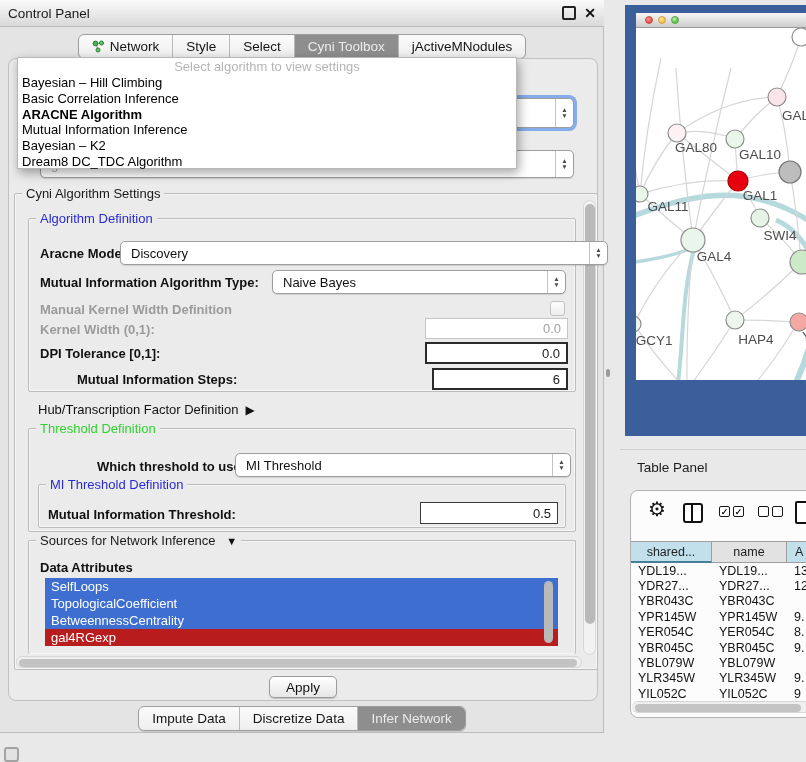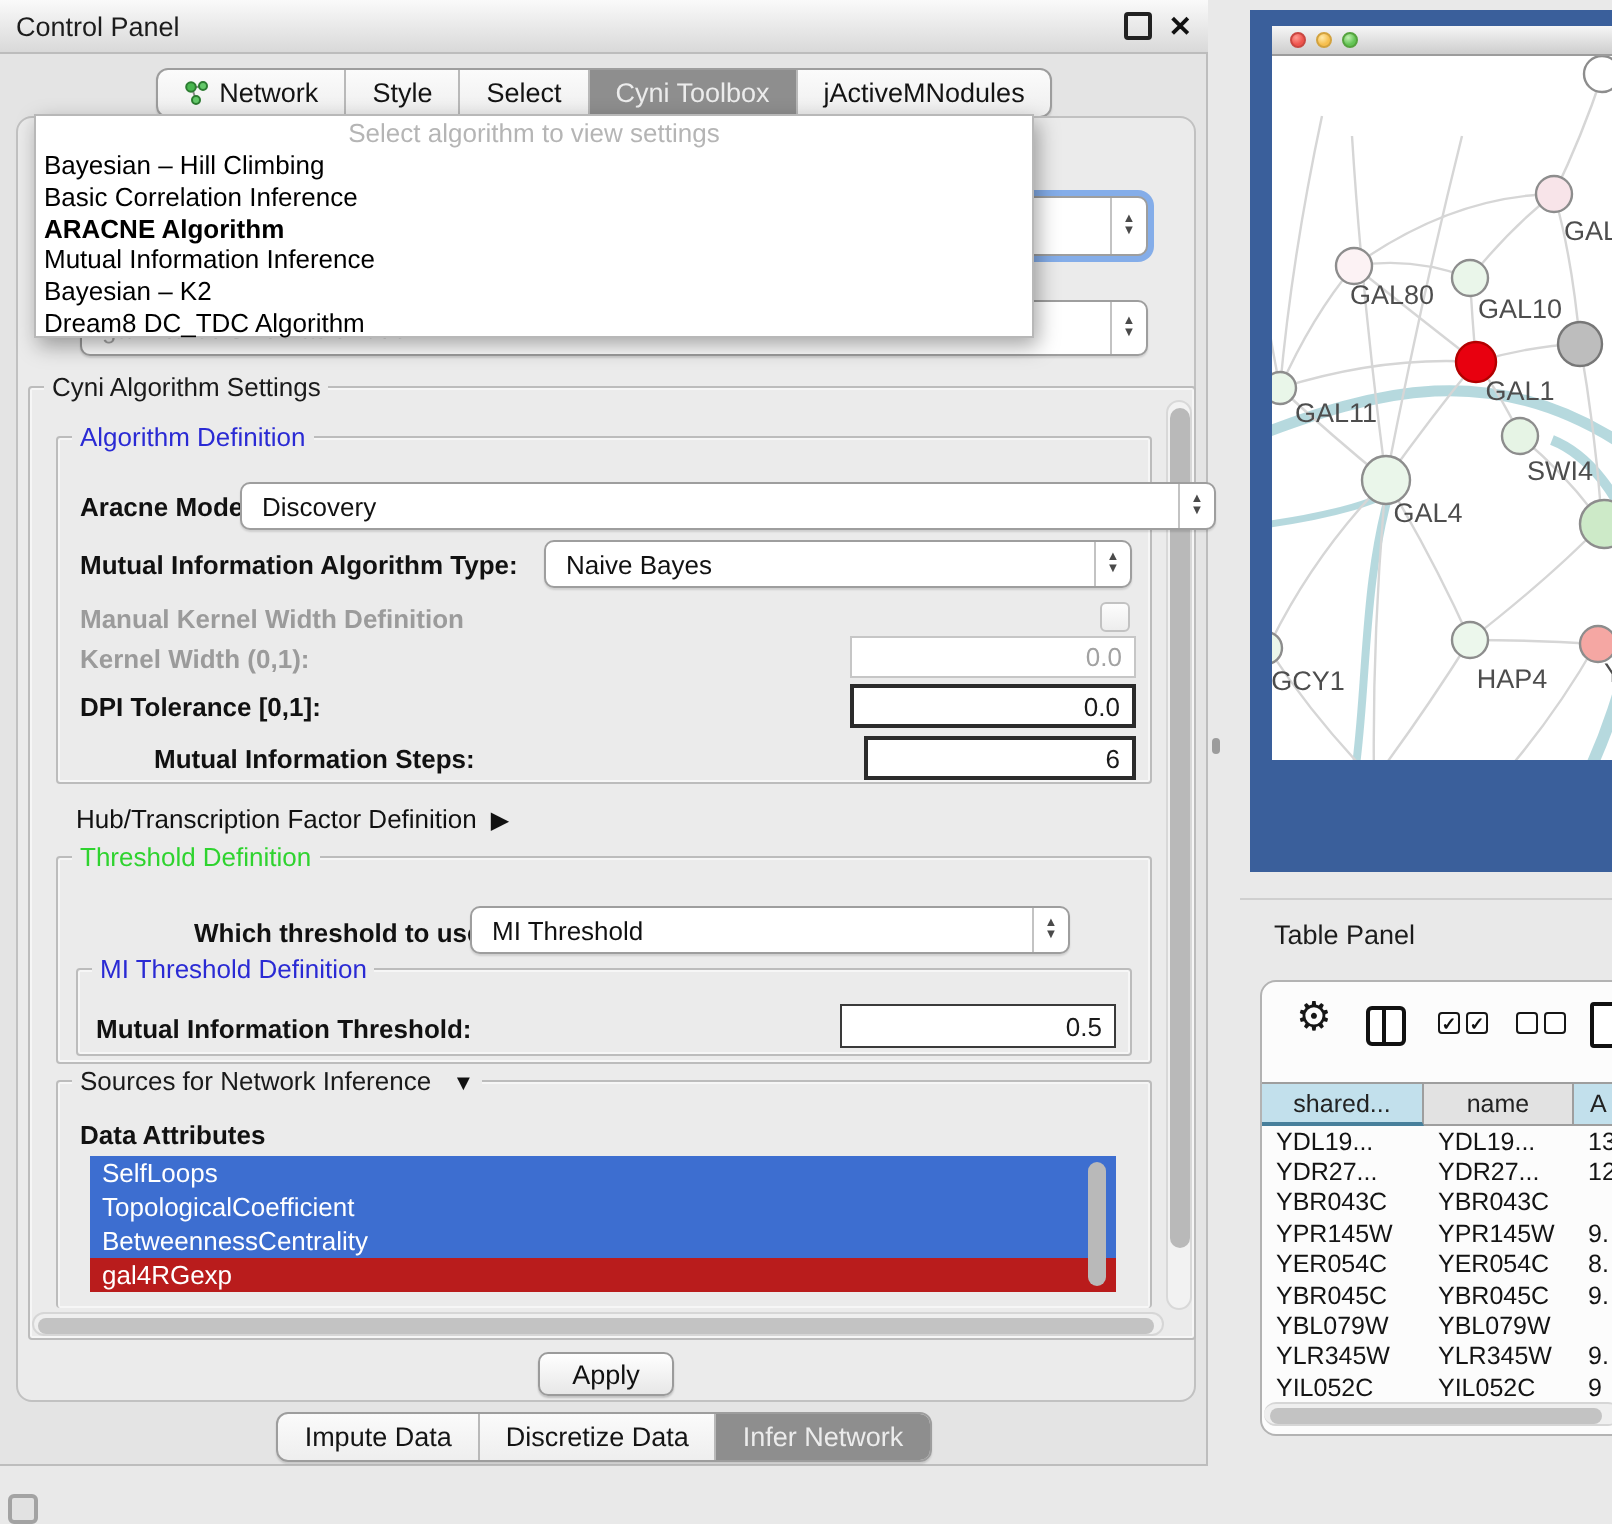--- a/index.html
+++ b/index.html
@@ -229,21 +229,21 @@
 </div>
 
 <span class="lbl plain" style="left:38px;top:402px;">
   <span>Hub/Transcription Factor Definition</span><span class="tri">▶</span>
 </span>
 
 <div class="group" style="left:28px;top:428px;width:548px;height:104px;"></div>
 <span class="group-label gl-green" style="left:36px;top:421px;">Threshold Definition</span>
 
 <span class="lbl" style="left:97px;top:459px;">Which threshold to use:</span>
-<div class="combo" style="left:235px;top:453px;width:300px;height:24px;">
+<div class="combo" style="left:235px;top:453px;width:336px;height:24px;">
   <span class="val">MI Threshold</span>
   <span class="stepper">
     <span>▲</span>
       <span>▼</span>
   </span>
 </div>
 
 <div class="group" style="left:38px;top:484px;width:528px;height:44px;"></div>
 <span class="group-label gl-blue" style="left:46px;top:477px;">MI Threshold Definition</span>
 <span class="lbl" style="left:48px;top:507px;">Mutual Information Threshold:</span>

